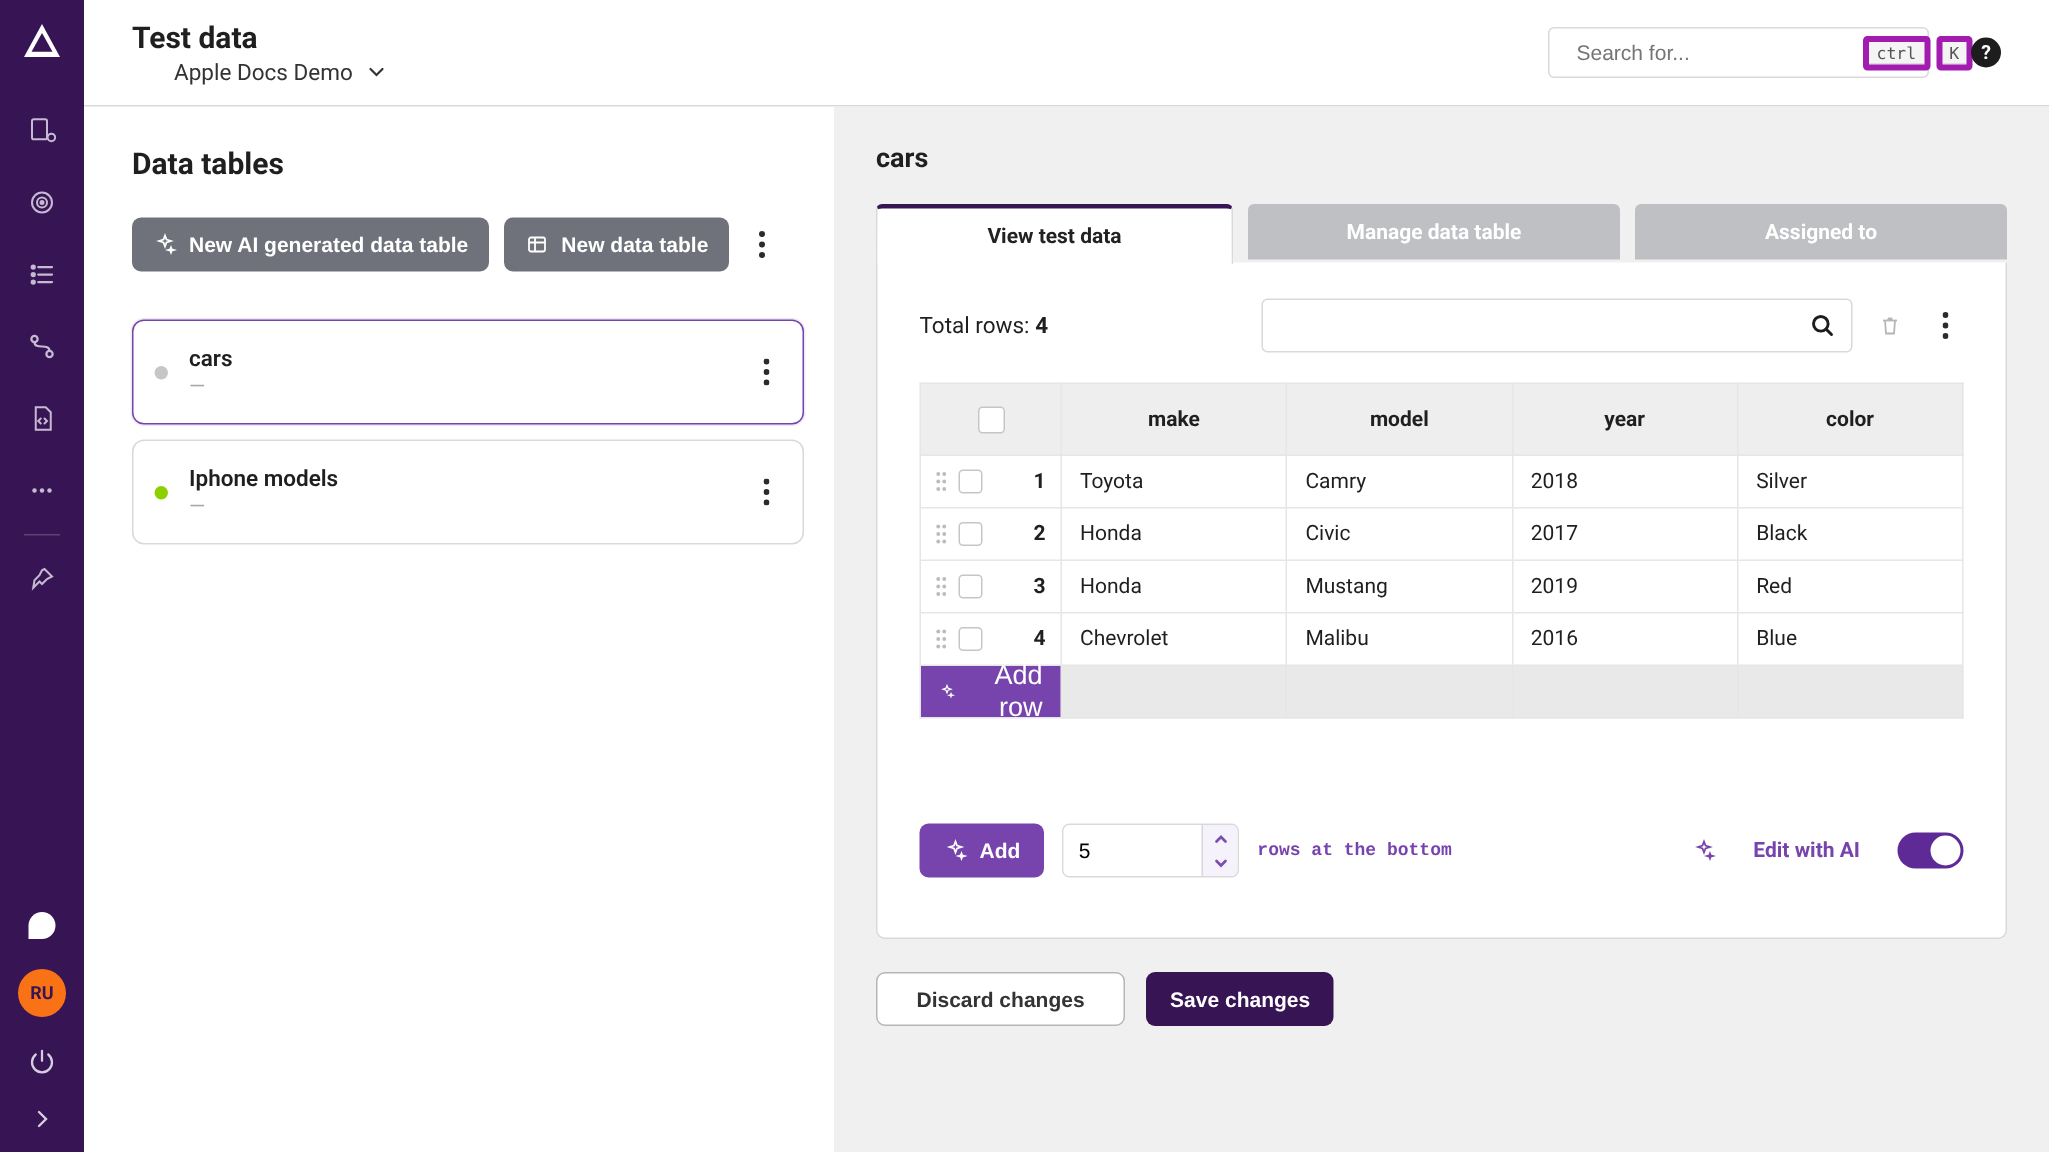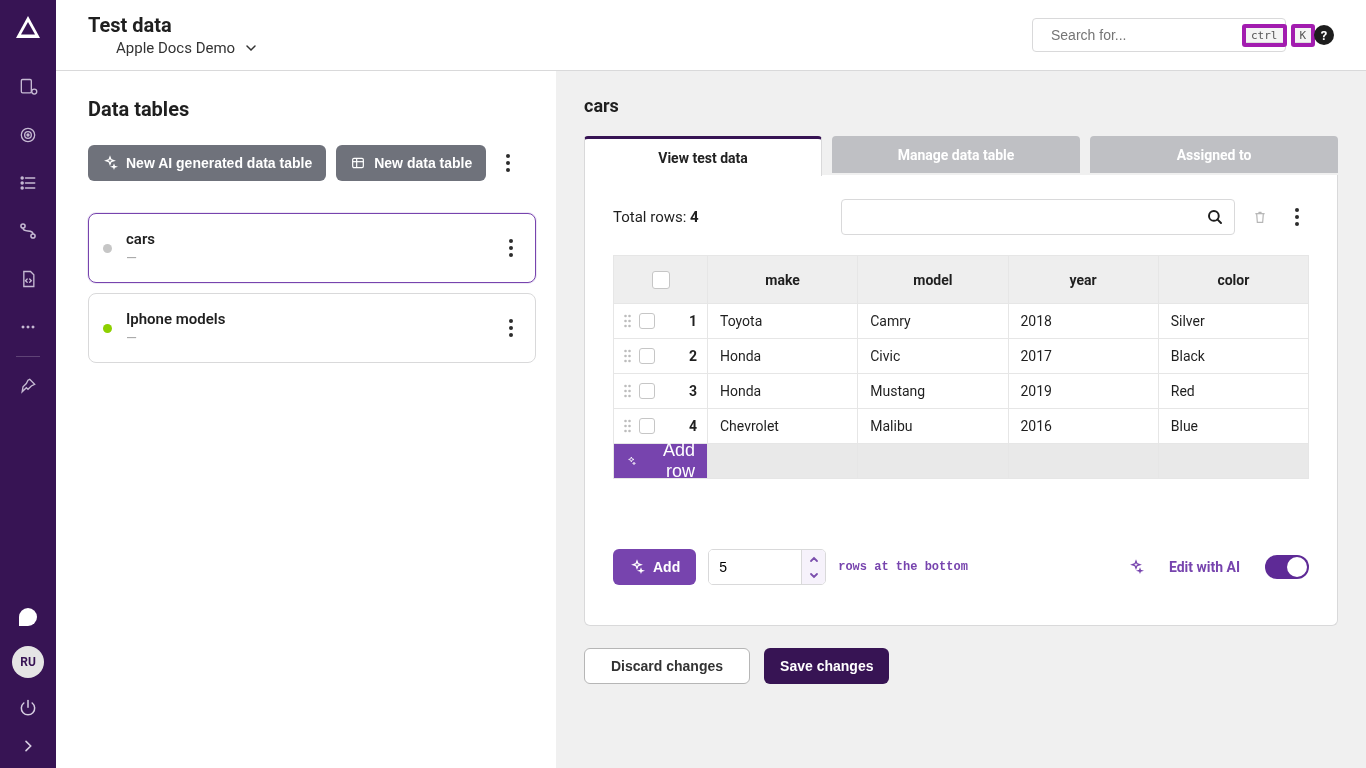--- a/index.html
+++ b/index.html
@@ -22,21 +22,21 @@
 
   
   .sidebar{width:56px;flex:0 0 56px;background:var(--dark-purple);height:100%;display:flex;flex-direction:column;align-items:center;padding-top:16px;color:#fff;}
   .sidebar .logo{margin-bottom:38px;}
   .sidebar .nav-icons{display:flex;flex-direction:column;gap:26px;align-items:center;}
   .sidebar .nav-icons .icon{width:22px;height:22px;display:flex;align-items:center;justify-content:center;color:#d6cde1;opacity:.9;cursor:pointer;}
   .sidebar .nav-icons .icon svg{width:20px;height:20px;display:block;}
   .sidebar .divider{width:24px;height:1px;background:rgba(255,255,255,0.2);margin:18px 0;}
   .sidebar .spacer{flex:1;}
   .sidebar .bottom{display:flex;flex-direction:column;gap:20px;align-items:center;padding-bottom:14px;}
-  .sidebar .avatar{width:32px;height:32px;border-radius:50%;background:#e5e5e5;color:var(--dark-purple);display:flex;align-items:center;justify-content:center;font-weight:700;font-size:12px;}
+  .sidebar .avatar{width:32px;height:32px;border-radius:50%;background:#f97316;color:var(--dark-purple);display:flex;align-items:center;justify-content:center;font-weight:700;font-size:12px;}
   .sidebar .chat-bubble{width:18px;height:18px;border-radius:50% 50% 50% 0;background:#fff;}
 
   
   .main{flex:1;display:flex;flex-direction:column;height:100%;overflow:hidden;}
   .header{height:71px;border-bottom:1px solid var(--light-border);display:flex;align-items:center;padding:0 32px;position:relative;}
   .header .titles{display:flex;flex-direction:column;gap:2px;}
   .header h1{margin:0;font-size:20px;font-weight:700;}
   .header .project{display:flex;align-items:center;gap:8px;font-size:15px;color:#333;cursor:pointer;margin-left:28px;}
   .header .project svg{width:16px;height:16px;}
   .header .search-wrap{margin-left:auto;display:flex;align-items:center;gap:28px;}

